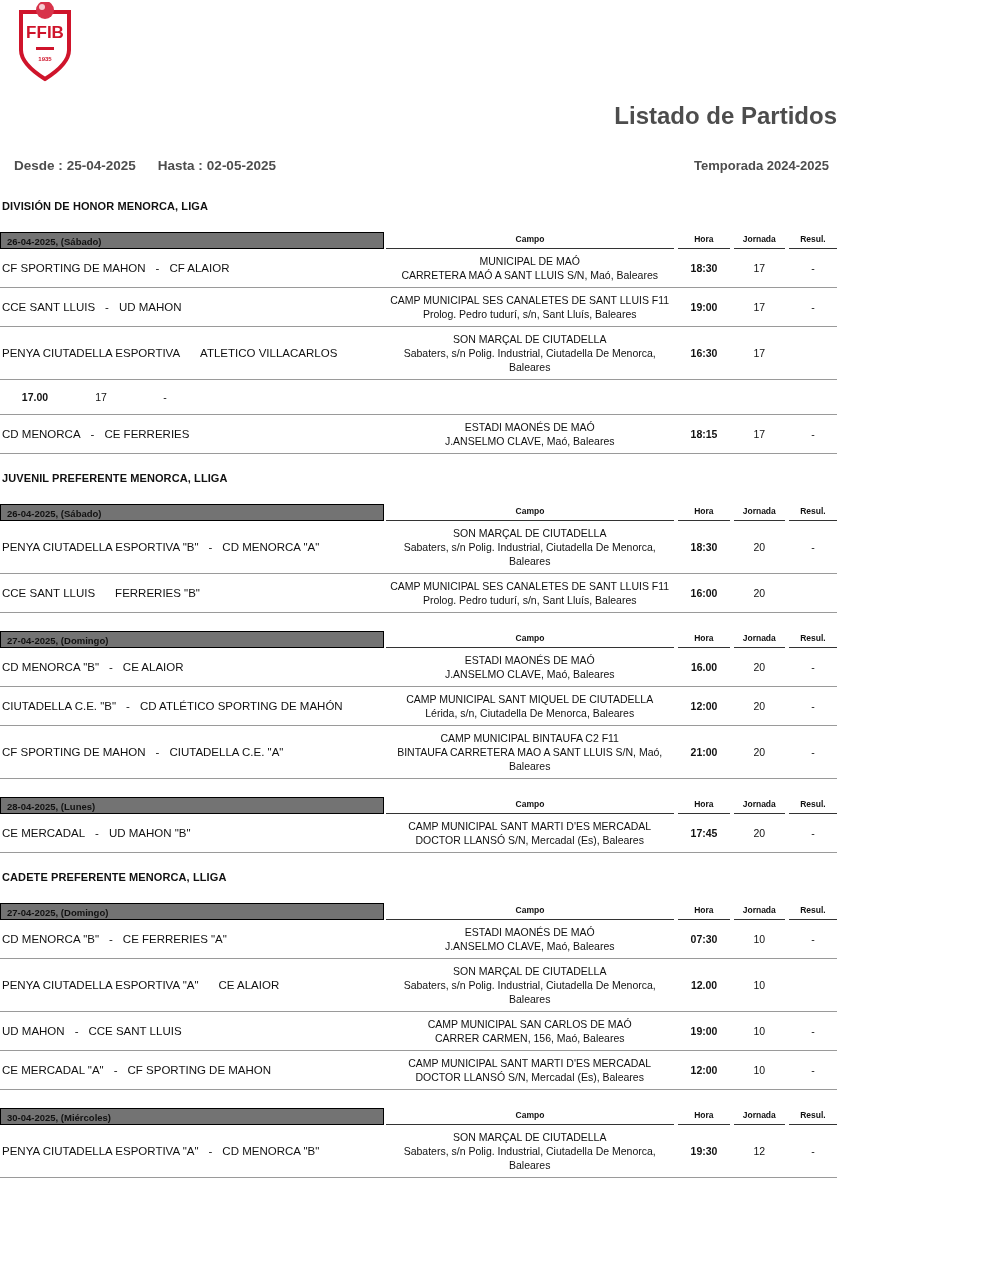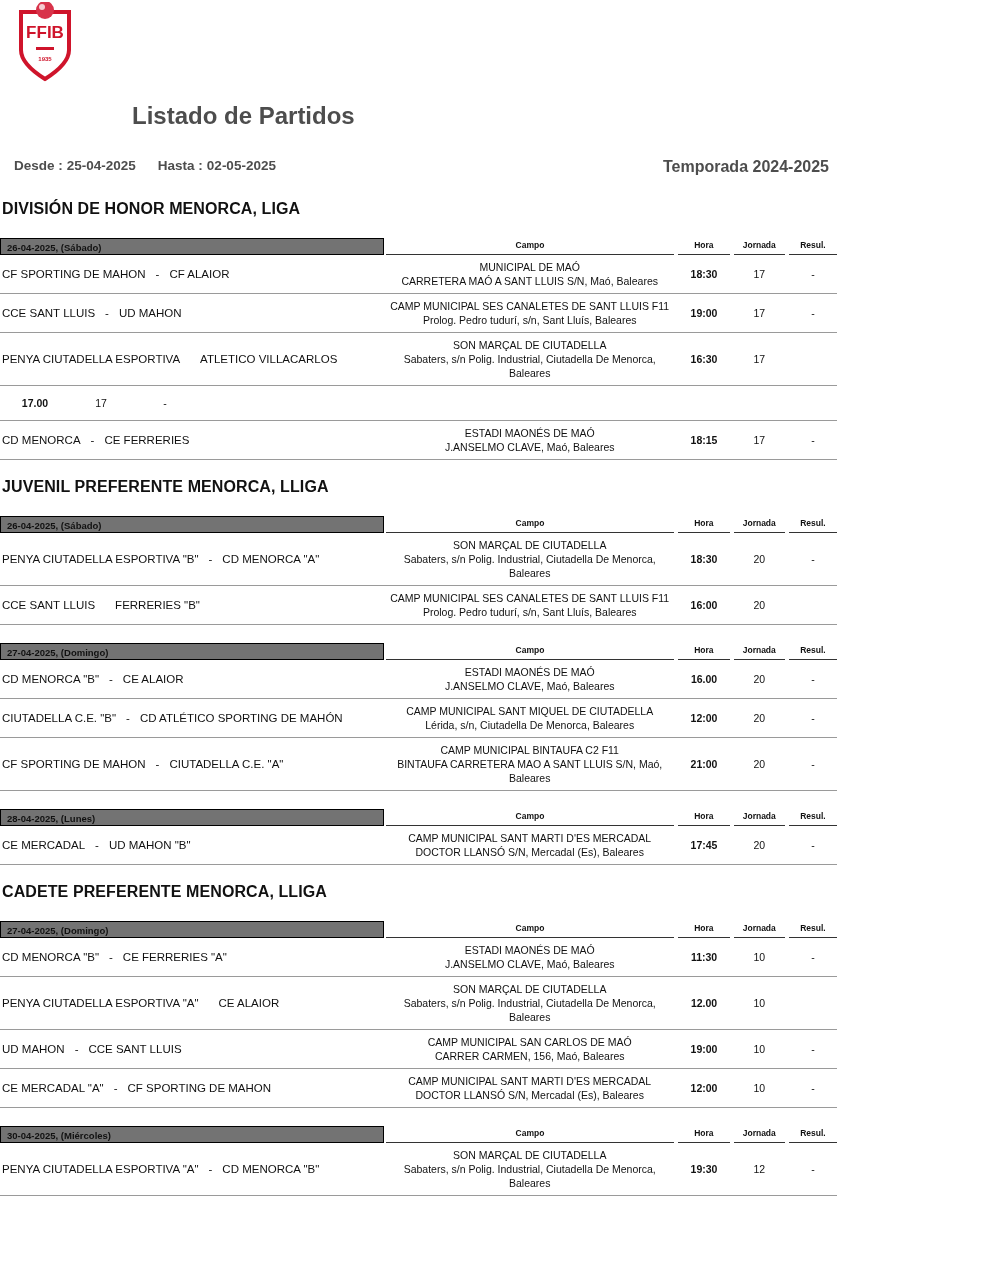--- a/index.html
+++ b/index.html
@@ -17,41 +17,41 @@
   .logo{
     position:absolute;left:16px;top:2px;width:58px;height:80px;
   }
   .logo svg{display:block;}
   .fed-title{
     position:absolute;left:132px;top:26px;
     font-size:24px;font-weight:bold;color:#4d4d4d;
     letter-spacing:.2px;white-space:nowrap;
   }
   .doc-title{
-    text-align:left;margin-left:132px;margin-top:6px;
+    text-align:right;margin-left:132px;margin-top:6px;
     font-size:24px;font-weight:bold;color:#4d4d4d;
   }
   .range-row{
     position:relative;margin-top:28px;height:26px;
   }
   .range-left{
     position:absolute;left:14px;top:0;
     font-size:13.5px;font-weight:bold;color:#4d4d4d;white-space:nowrap;
   }
   .range-left .lbl{margin-right:4px;}
   .range-left .val{margin-right:22px;}
   .range-right{
     position:absolute;right:8px;top:0;
-    font-size:16px;font-weight:bold;color:#4d4d4d;white-space:nowrap;
+    font-size:13px;font-weight:bold;color:#4d4d4d;white-space:nowrap;
   }
 
   
   .comp{margin-top:16px;}
   .comp-title{
-    font-size:16px;font-weight:bold;color:#111;
+    font-size:11px;font-weight:bold;color:#111;
     padding:0 0 0 2px;margin-bottom:20px;letter-spacing:.1px;
   }
 
   
   .day{margin-bottom:18px;}
   .day-head{
     display:flex;align-items:stretch;width:100%;
   }
   .date-cell{
     width:462px;box-sizing:border-box;
@@ -290,21 +290,21 @@
             <div class="col-hora">Hora</div>
             <div class="col-jornada">Jornada</div>
             <div class="col-resul">Resul.</div>
           </div>
           <div class="match">
             <div class="m-teams"><span>CD MENORCA "B"</span><span class="sep">-</span><span>CE FERRERIES "A"</span></div>
             <div class="m-venue">
               <span class="v-name">ESTADI MAONÉS DE MAÓ</span>
               <span class="v-addr">J.ANSELMO CLAVE, Maó, Baleares</span>
             </div>
-            <div class="m-hora">11:30</div>
+            <div class="m-hora">07:30</div>
             <div class="m-jornada">10</div>
             <div class="m-resul">-</div>
           </div>
           <div class="match">
             <div class="m-teams"><span>PENYA CIUTADELLA ESPORTIVA "A"</span><span class="sep"></span><span>CE ALAIOR</span></div>
             <div class="m-venue">
               <span class="v-name">SON MARÇAL DE CIUTADELLA</span>
               <span class="v-addr">Sabaters, s/n Polig. Industrial, Ciutadella De Menorca, Baleares</span>
             </div>
             <div class="m-hora">12.00</div>

